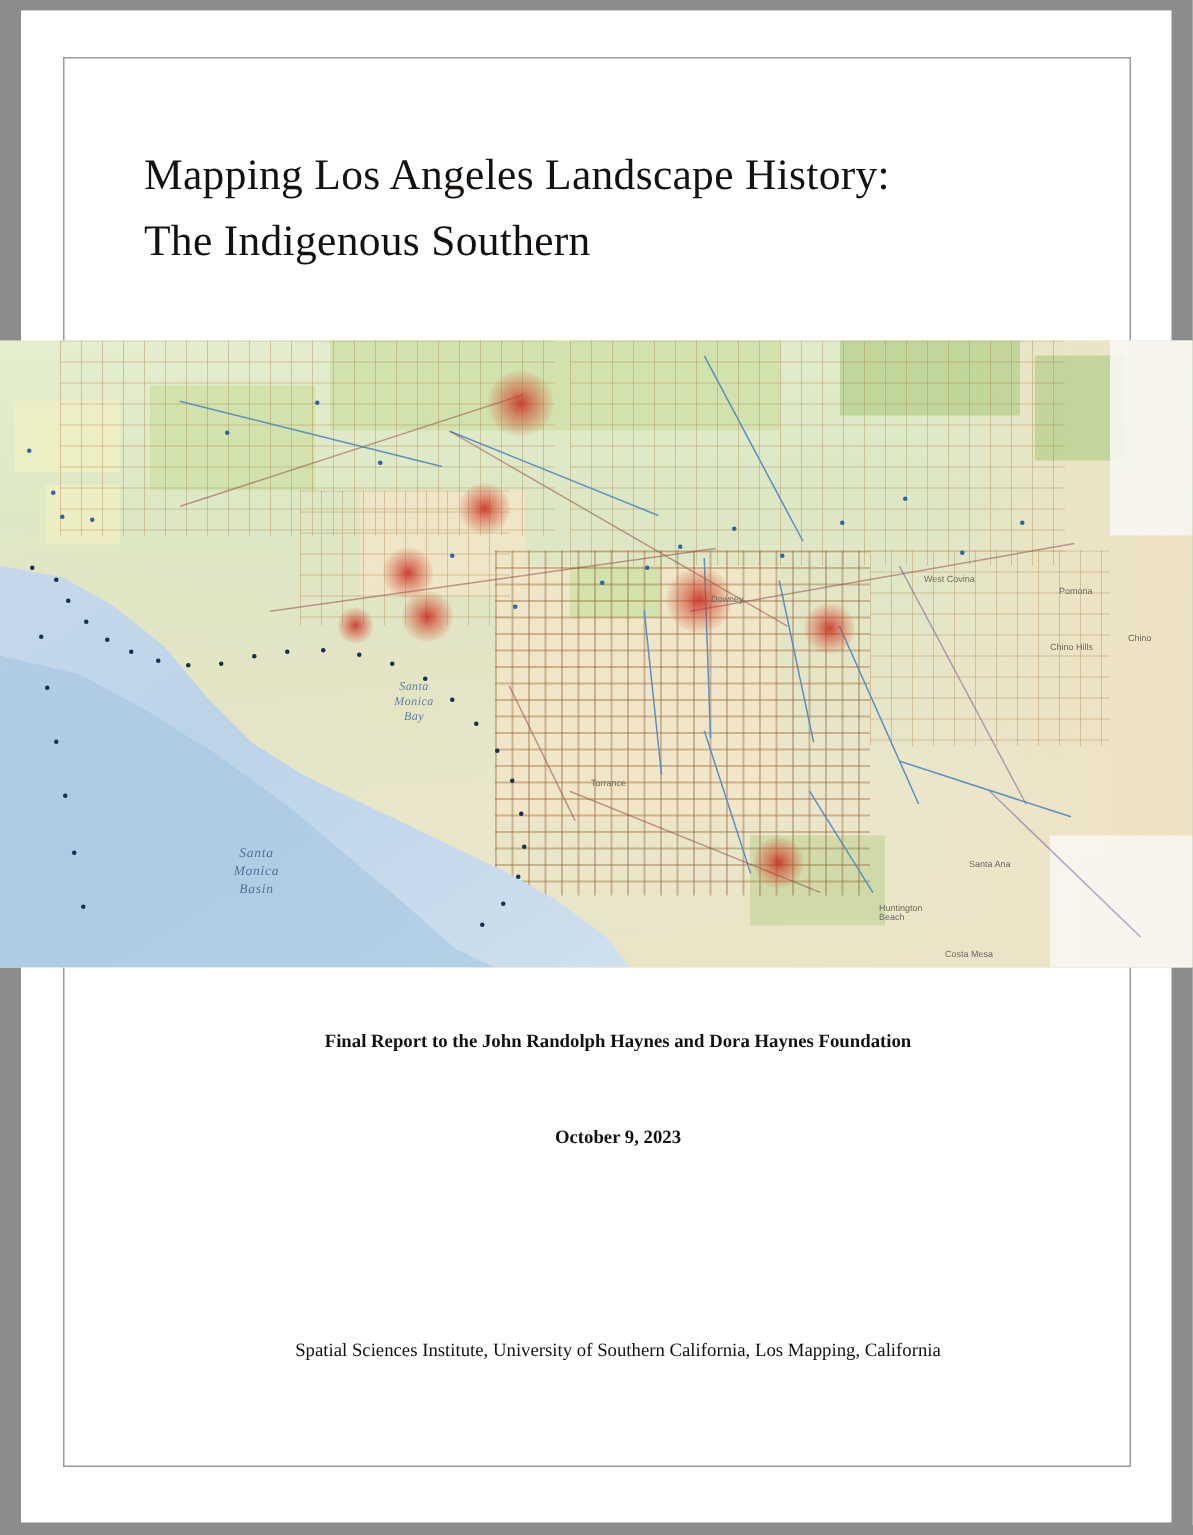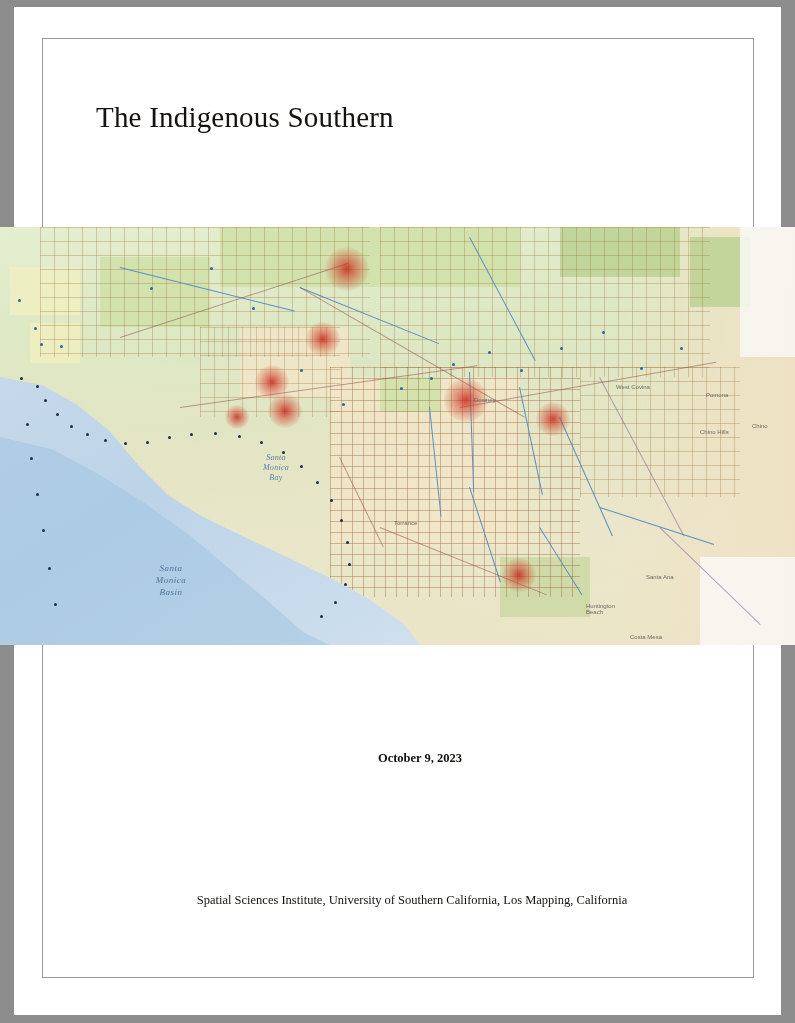--- a/index.html
+++ b/index.html
@@ -225,21 +225,21 @@
 
   .caption-line {
     font-family: "Liberation Serif", serif;
     font-weight: bold;
     font-size: 12.5px;
     color: #14110f;
   }
 
   .date-line {
     position: absolute;
-    left: 50px;
+    left: 42px;
     top: 744px;
     width: 712px;
     text-align: center;
     font-family: "Liberation Serif", serif;
     font-weight: bold;
     font-size: 12.5px;
     color: #14110f;
   }
 
   .affiliation-line {
@@ -254,23 +254,27 @@
   }
 </style>
 </head>
 <body>
 
 <div class="page">
 
   <div class="content-frame"></div>
 
   <div class="title-block">
+    <div class="title-line">Mapping Los Angeles Landscape History:</div>
     <div class="title-line">The Indigenous Southern</div>
   </div>
 
+  <div class="caption-block">
+    <div class="caption-line">Final Report to the John Randolph Haynes and Dora Haynes Foundation</div>
+  </div>
 
   <div class="date-line">October 9, 2023</div>
 
   <div class="affiliation-line">Spatial Sciences Institute, University of Southern California, Los Mapping, California</div>
 
 </div>
 
 <div class="map-figure">
   <div class="map-canvas">
 

